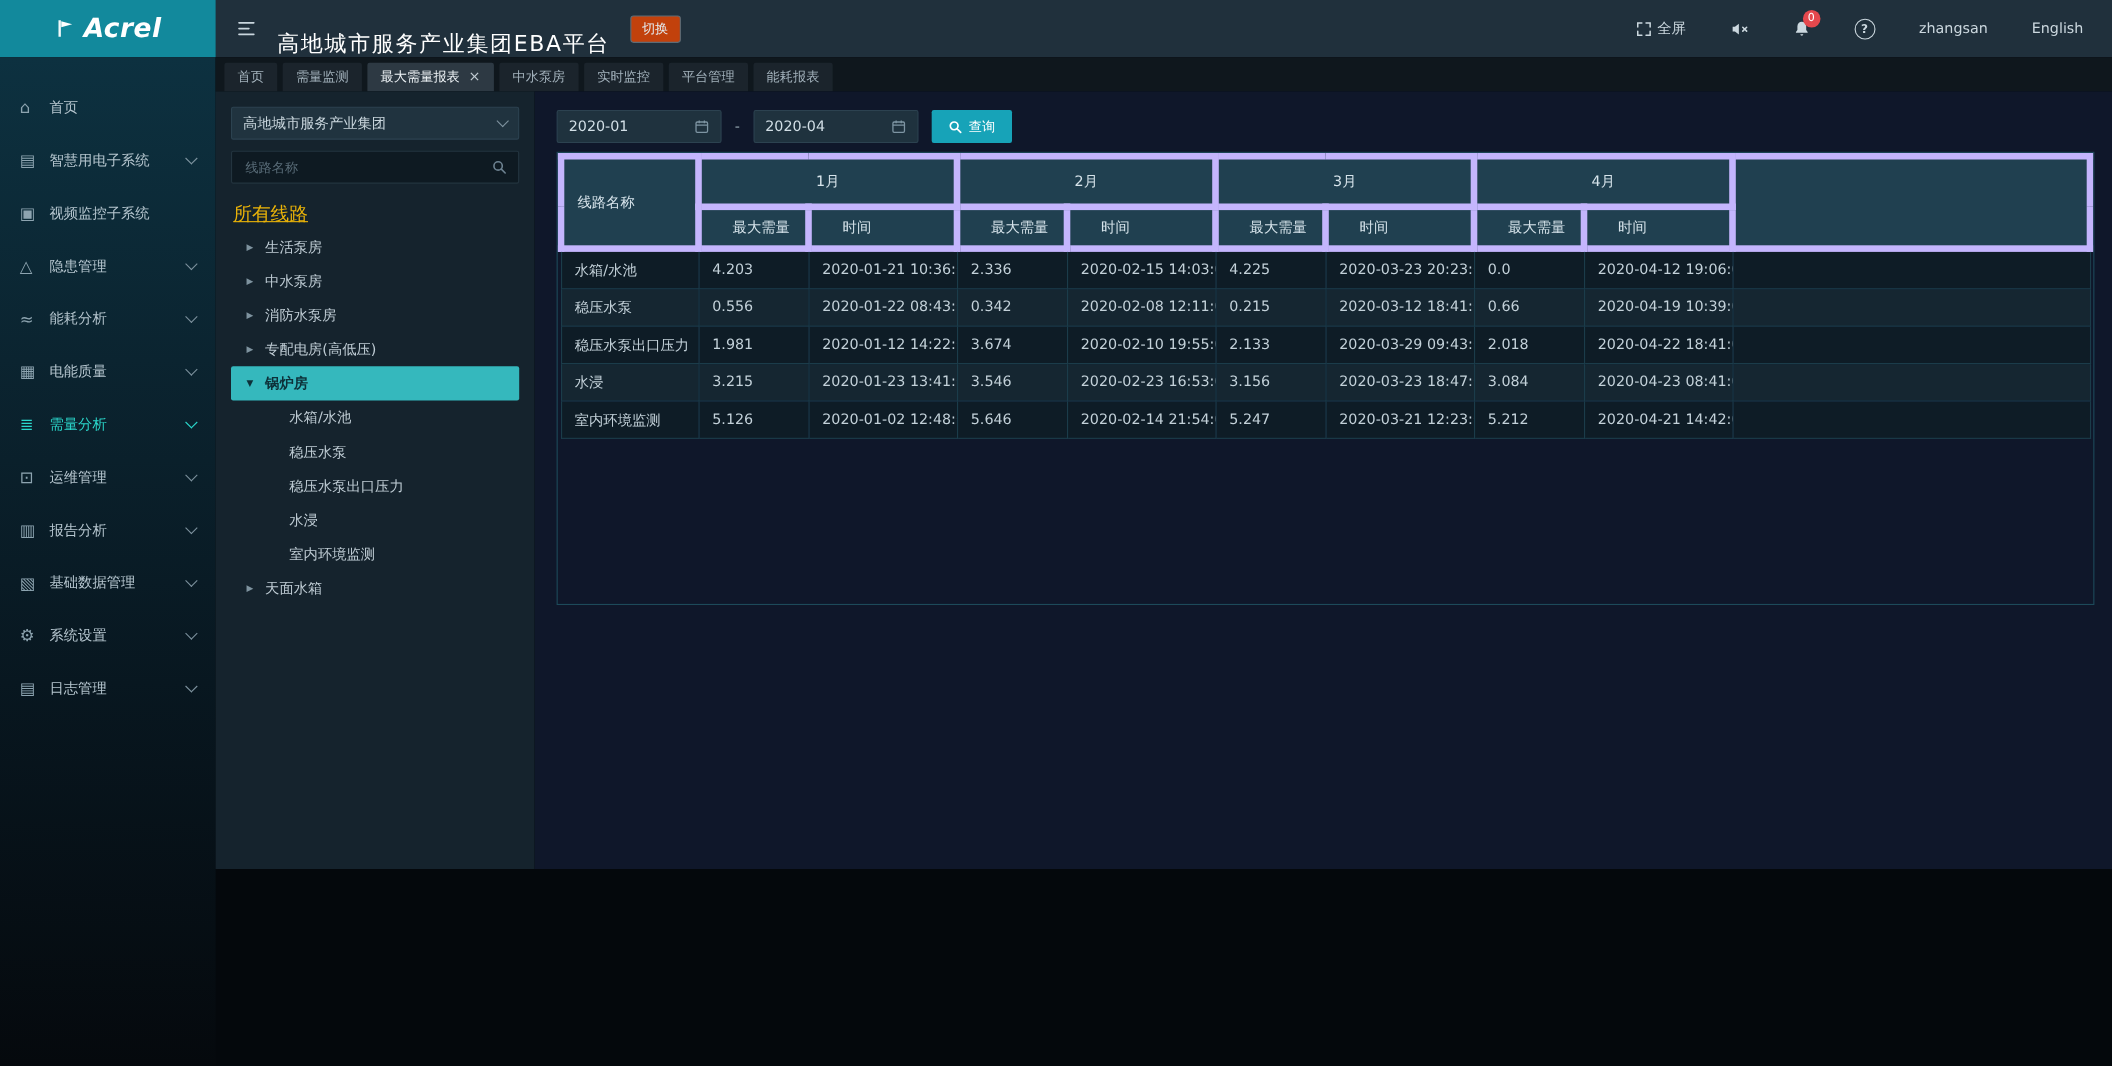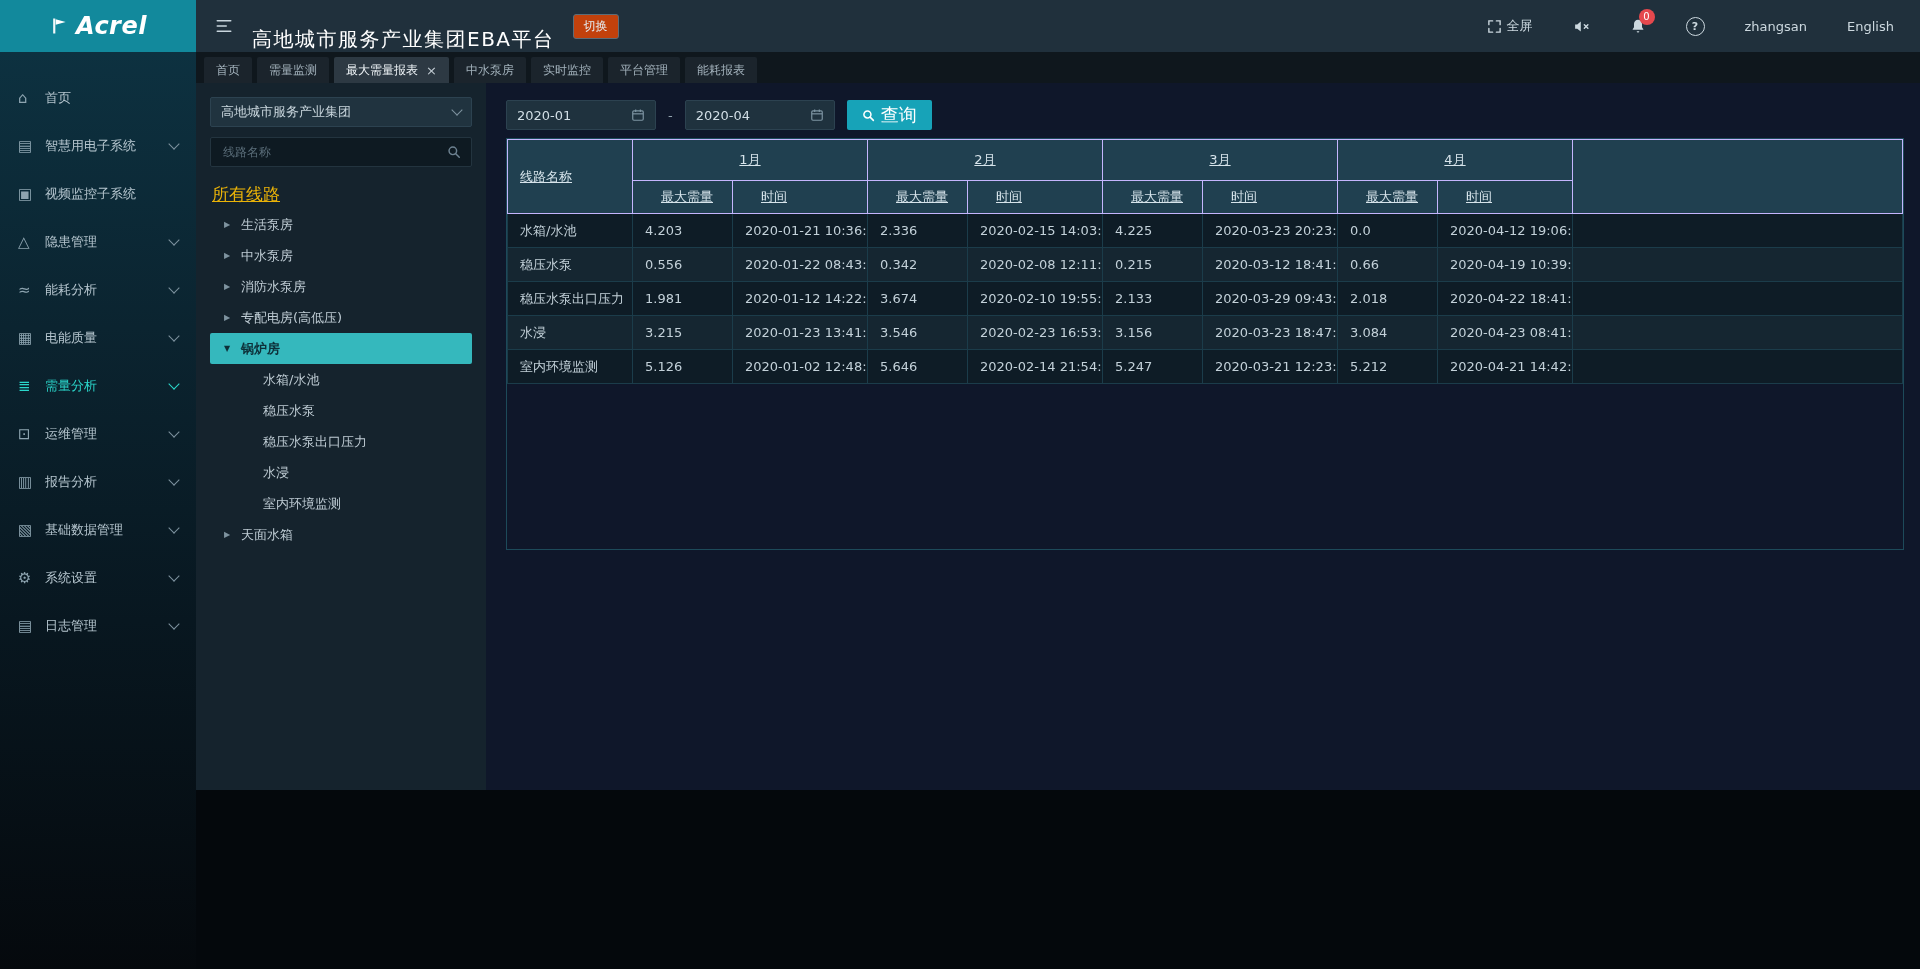--- a/index.html
+++ b/index.html
@@ -54,26 +54,26 @@
   .tree-node.selected{background:#35b8bd;color:#0d3039;font-weight:bold;}
   .tree-node.selected .arrow{color:#0d3039;}
   .tree-node.child{padding-left:53px;}
 
   
   .main{flex:1;background:#0f172a;padding:17px 16px 0 20px;min-width:0;box-sizing:border-box;}
   .query-bar{display:flex;align-items:center;gap:12px;}
   .date-input{width:150px;height:30px;background:#1f323e;border:1px solid #2c4250;border-radius:2px;display:flex;align-items:center;padding:0 10px;color:#d2dfe6;font-size:13px;cursor:pointer;box-sizing:border-box;}
   .date-input svg{margin-left:auto;color:#7e95a3;flex:none;}
   .dash{color:#93a5af;}
-  .query-btn{height:30px;background:#17a3b8;border:none;border-radius:2px;color:#fff;font-size:18px;display:flex;align-items:center;gap:6px;padding:0 15px;cursor:pointer;font-family:inherit;}
+  .query-btn{height:30px;background:#17a3b8;border:none;border-radius:2px;color:#fff;font-size:12px;display:flex;align-items:center;gap:6px;padding:0 15px;cursor:pointer;font-family:inherit;}
 
   
   .table-wrap{margin-top:8px;border:1px solid #1d4a5a;height:410px;overflow:hidden;}
   table{width:100%;border-collapse:collapse;font-size:13px;table-layout:fixed;}
-  thead th{background:#204050;border:1px solid #c4b5fd;color:#d7e4eb;font-weight:normal;text-decoration:underline;}
+  thead th{background:#204050;border:6px solid #c4b5fd;color:#d7e4eb;font-weight:normal;}
   th.month-th{height:38px;text-align:center;}
   th.name-th{text-align:left;padding-left:12px;}
   th.sub-th{height:30px;text-align:left;padding-left:28px;}
   tbody td{border:1px solid #1b3c4a;height:33px;padding:0 12px;color:#c3d1d9;white-space:nowrap;overflow:hidden;}
   tbody tr:nth-child(odd){background:#0e1c26;}
   tbody tr:nth-child(even){background:#152631;}
 </style>
 </head>
 <body>
 

